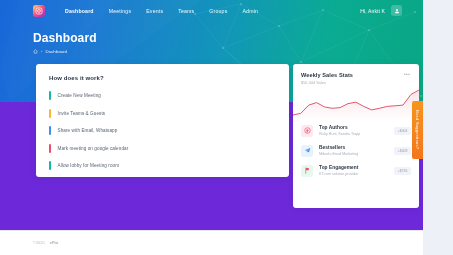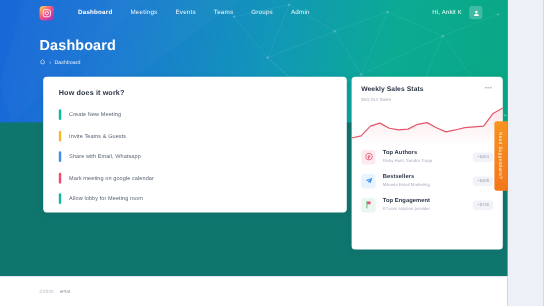--- a/index.html
+++ b/index.html
@@ -3,21 +3,21 @@
 <meta charset="utf-8">
 <style>
   * { box-sizing: border-box; margin: 0; padding: 0; }
   html, body {
     width: 453px; height: 255px;
     overflow: hidden;
     font-family: "Liberation Sans", sans-serif;
     background: #eef0f7;
   }
 
-  .app { position: relative; width: 423px; height: 255px; background: #0f766e; }
+  .app { position: relative; width: 423px; height: 255px; background: #6d28d9; }
 
   
   .header-band {
     position: absolute; top: 0; left: 0; right: 0; height: 102px;
     background: linear-gradient(100deg, #1565d8 0%, #1877d2 22%, #1296b9 52%, #0bab93 76%, #09a784 100%);
     overflow: hidden;
   }
   .header-band .constellation {
     position: absolute; top: 0; right: 0; width: 240px; height: 102px;
     opacity: .30;

